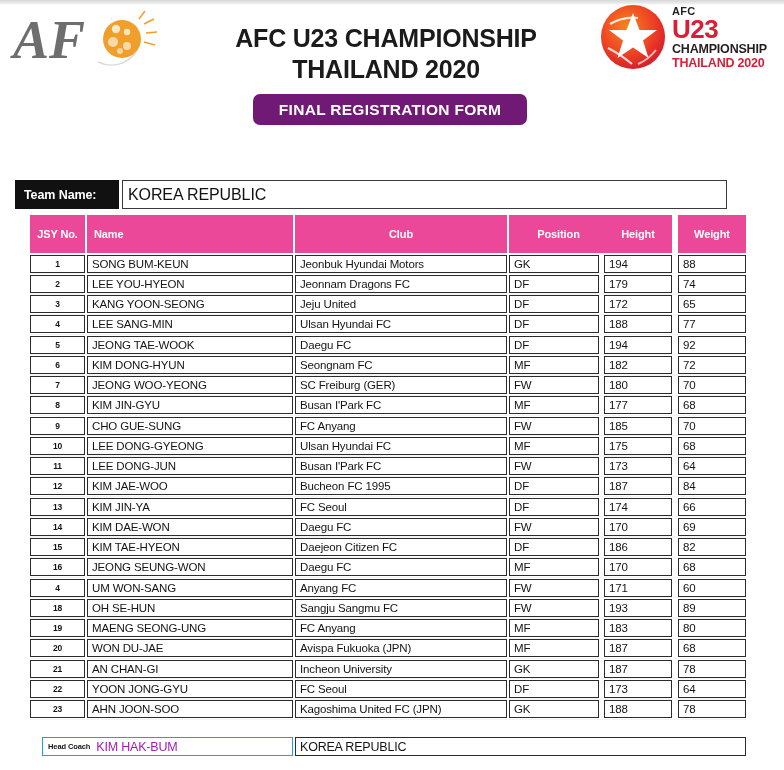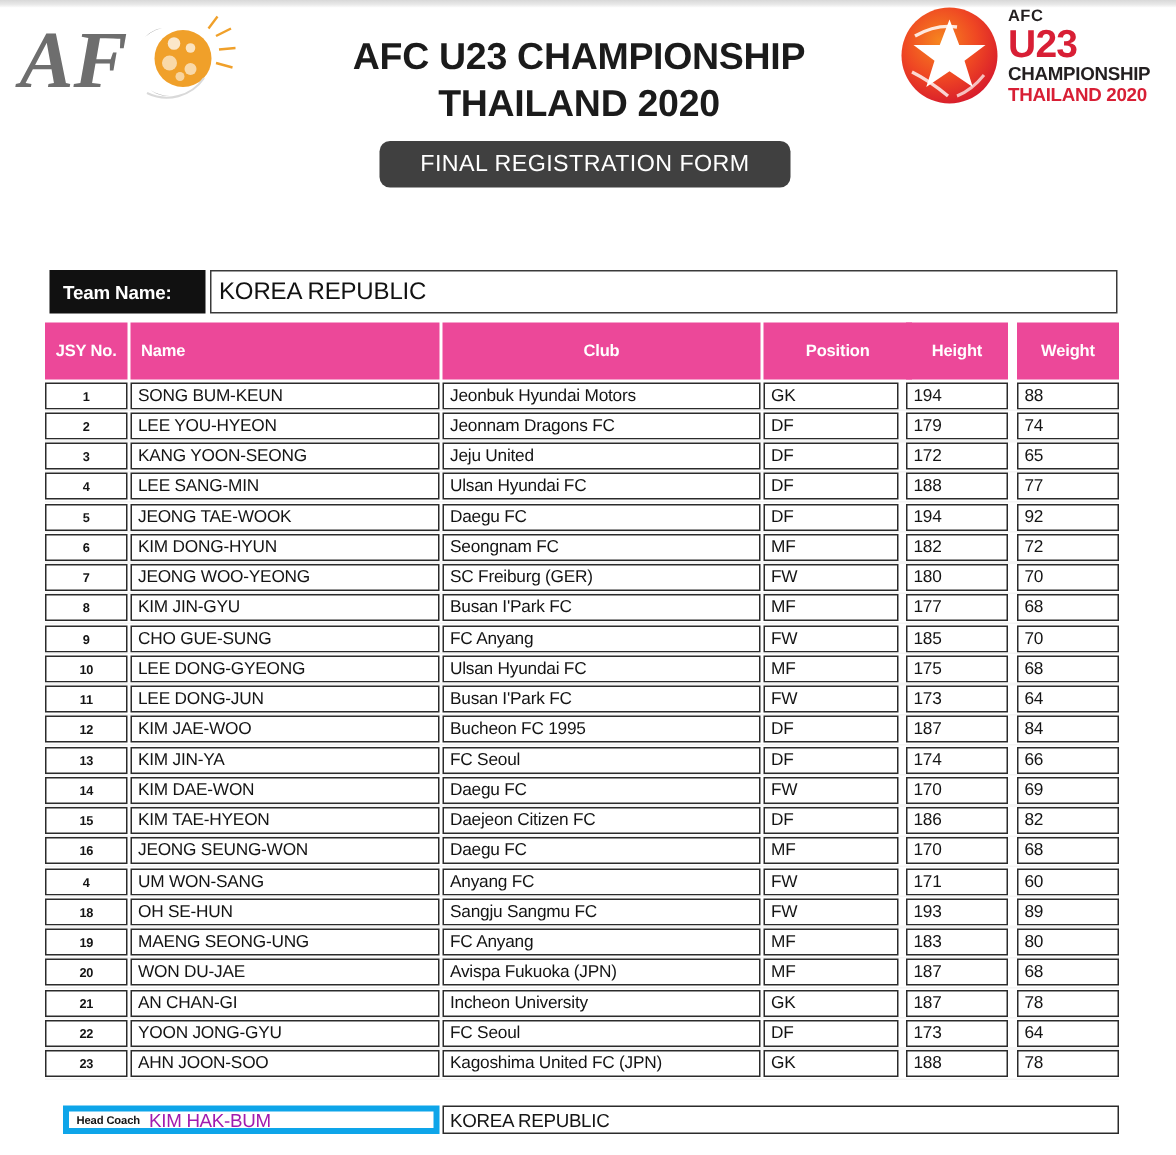--- a/index.html
+++ b/index.html
@@ -117,37 +117,37 @@
     letter-spacing: -0.2px;
   }
 
   
   .reg-button {
     position: absolute;
     left: 253px;
     top: 94px;
     width: 274px;
     height: 31px;
-    background: #404040;
+    background: #701a75;
     border-radius: 7px;
     color: #ffffff;
     font-size: 15.5px;
-    font-weight: normal;
+    font-weight: bold;
     letter-spacing: 0.3px;
     display: flex;
     align-items: center;
     justify-content: center;
     cursor: pointer;
     box-sizing: border-box;
   }
 
   
   .teamname-row {
     position: absolute;
-    left: 33px;
+    left: 15px;
     top: 180px;
     width: 712px;
     height: 21px;
   }
   .teamname-label {
     position: absolute;
     left: 0; top: 0;
     width: 104px;
     height: 29px;
     background: #111111;
@@ -264,21 +264,21 @@
     width: 716px;
     height: 20px;
   }
   .coach-box {
     position: absolute;
     left: 12px;
     top: 0;
     width: 251px;
     height: 19px;
     background: #ffffff;
-    border: 4px solid #0ea5e9;
+    border: 1px solid #0ea5e9;
     box-sizing: border-box;
     display: flex;
     align-items: center;
     padding-left: 5px;
   }
   .coach-label {
     font-size: 7.5px;
     font-weight: bold;
     color: #141414;
     letter-spacing: -0.1px;

